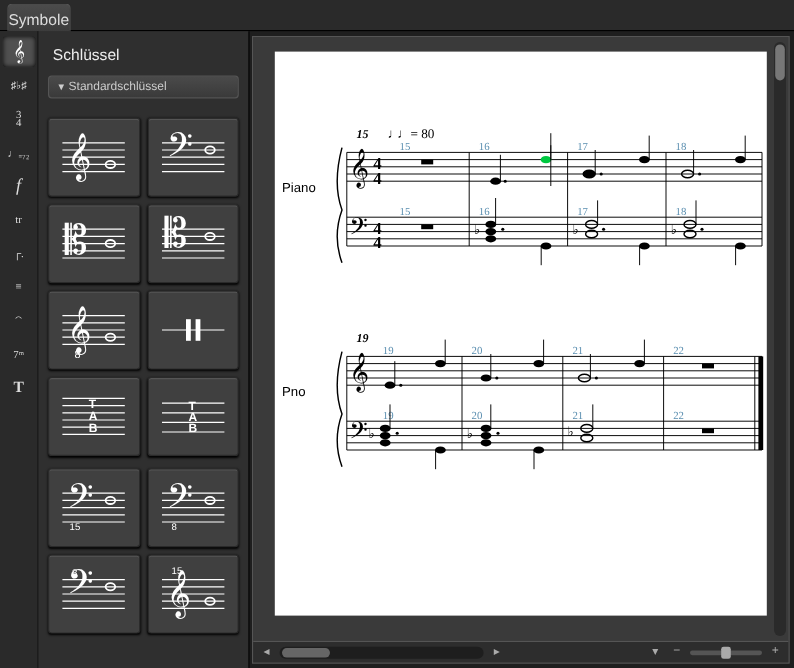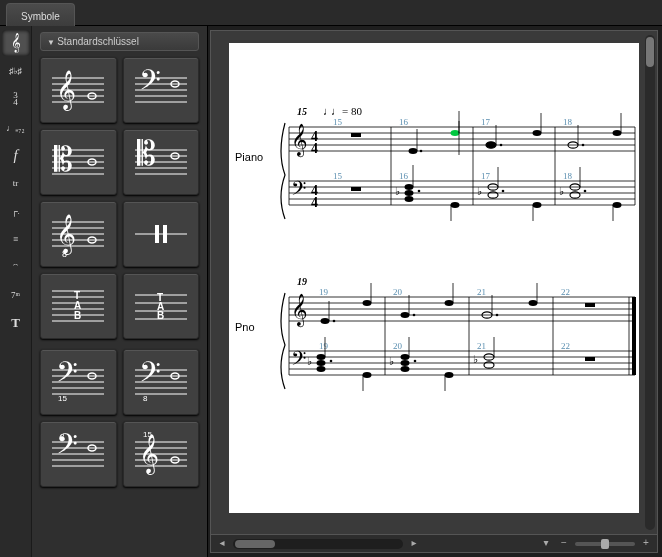--- a/index.html
+++ b/index.html
@@ -14,29 +14,29 @@
     flex-direction: column;
   }
   
   .top-tabs {
     display: flex;
     background: #2a2a2a;
     height: 26px;
     border-bottom: 1px solid #000;
   }
   .top-tab {
-    padding: 0 14px;
+    padding: 0 0;
     height: 100%;
     display: flex; align-items: center;
     background: linear-gradient(#4b4b4b,#3b3b3b);
     border: 1px solid #555;
     border-bottom: none;
     border-radius: 4px 4px 0 0;
     margin: 3px 2px 0 6px;
-    font-size: 10px;
+    font-size: 13px;
     color: #ddd;
     cursor: pointer;
   }
   .top-tab.inactive {
     background: linear-gradient(#3a3a3a,#2e2e2e);
     color: #aaa;
   }
   .main {
     flex: 1;
     display: flex;
@@ -84,21 +84,21 @@
     overflow-y: auto;
     padding: 6px 8px 6px 8px;
   }
   .section-hdr {
     background: linear-gradient(#4a4a4a,#3a3a3a);
     border: 1px solid #555;
     border-radius: 3px;
     padding: 3px 6px;
     font-size: 10px;
     color: #ccc;
-    margin-bottom: 6px;
+    margin-bottom: 16px;
     cursor: pointer;
   }
   .section-hdr::before { content: "▼ "; font-size: 8px; }
   .grid2 {
     display: grid;
     grid-template-columns: 1fr 1fr;
     gap: 6px;
     margin-bottom: 10px;
   }
   .cell {
@@ -233,20 +233,21 @@
           </div>
         <div class="strip-icon">
             <span class="strip-label">7ᵐ</span>
           </div>
         <div class="strip-icon">
             <span style="font-weight:bold">T</span>
           </div>
       </div>
 
       <div class="palette-scroll">
+        <div style="font-size:13px;color:#eee;padding:6px 2px 10px 4px">Schlüssel</div>
 
         <div class="section-hdr">Standardschlüssel</div>
         <div class="grid2">
 
           <div class="cell">
             <svg viewBox="0 0 60 54">
               <g>
                   <line class="staff-line" x1="4" x2="56" y1="15" y2="15"></line>
                   <line class="staff-line" x1="4" x2="56" y1="21" y2="21"></line>
                   <line class="staff-line" x1="4" x2="56" y1="27" y2="27"></line>

